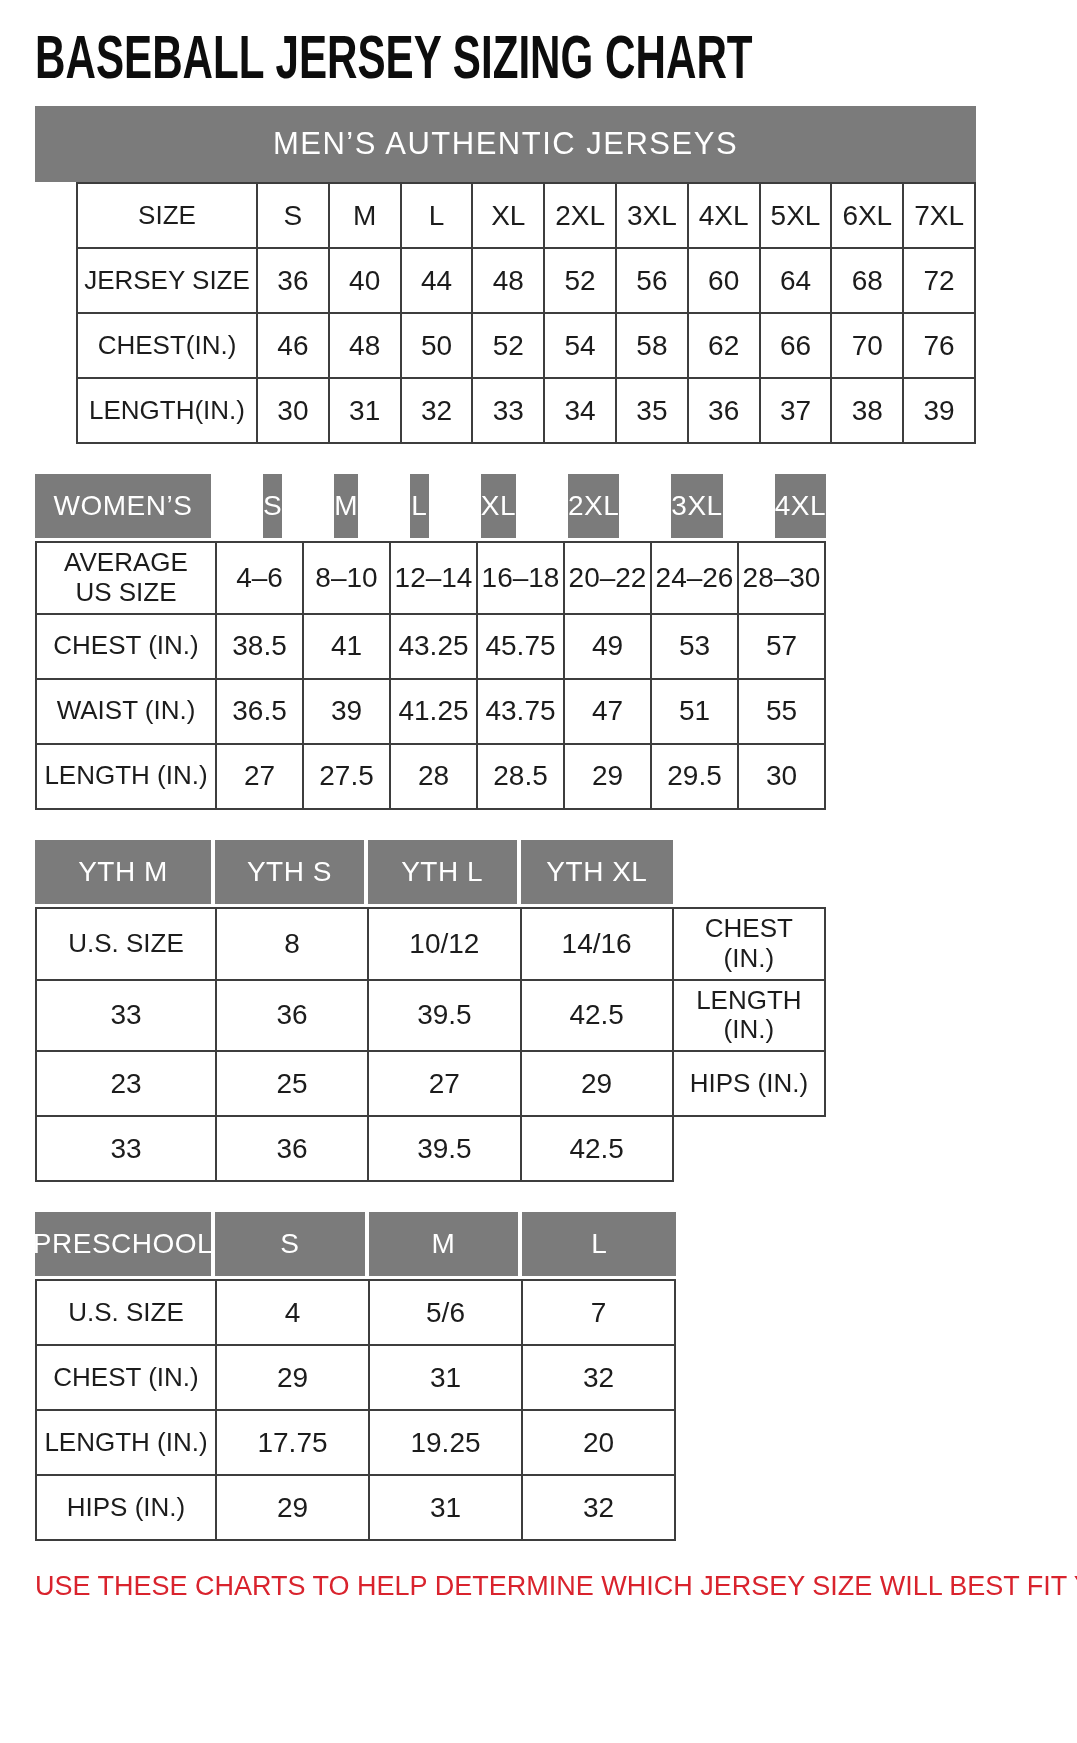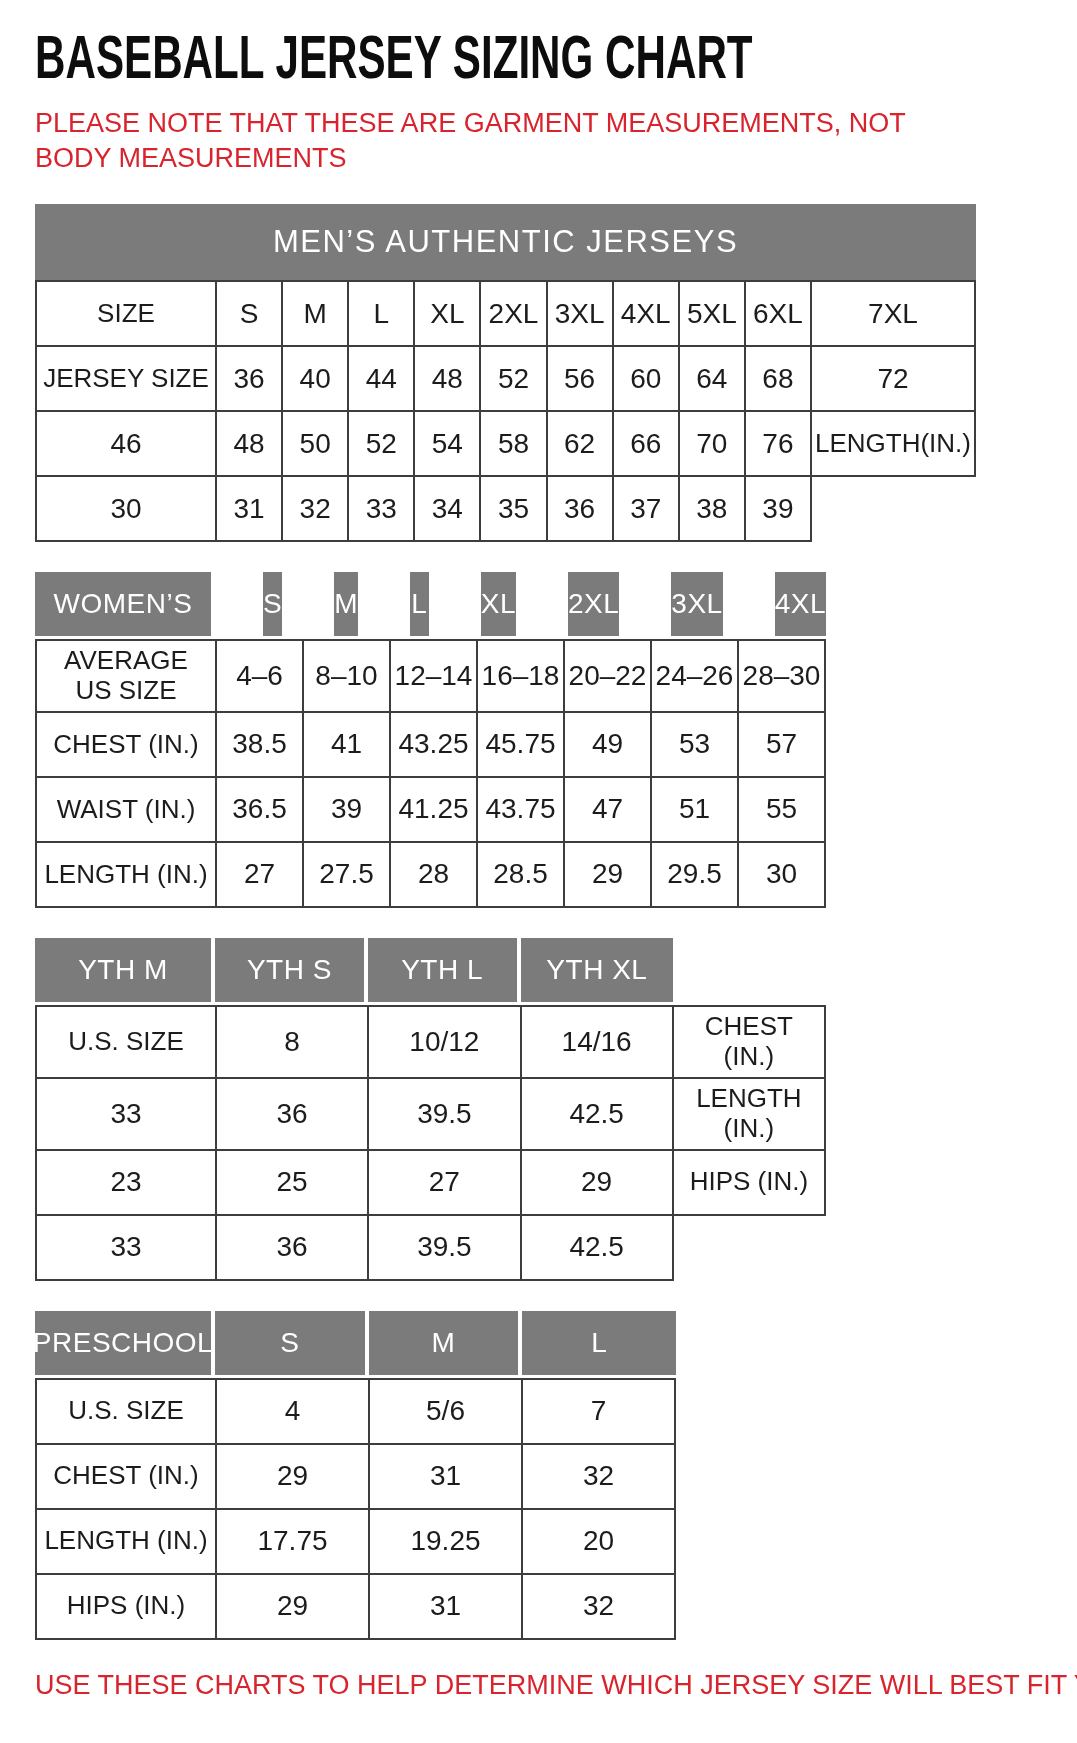--- a/index.html
+++ b/index.html
@@ -90,25 +90,24 @@
     font-size: 27px;
     margin-top: 6px;
     white-space: nowrap;
   }
 </style>
 </head>
 <body>
 
 <div class="page">
   <h1 class="title">BASEBALL JERSEY SIZING CHART</h1>
-  <p class="note">PLEASE NOTE THAT THESE ARE GARMENT MEASUREMENTS, NOT BODY MEASUREMENTS</p>
   <div id="tables">
       <section class="tbl mens">
         <div class="banner">MEN’S AUTHENTIC JERSEYS</div>
-        <div class="tbody" style="grid-template-columns: 180px repeat(10, 1fr);">
+        <div class="tbody" style="grid-template-columns: 180px repeat(10, 1fr); margin-left: 41px;">
           <div class="bcell label">SIZE</div>
           <div class="bcell">S</div>
           <div class="bcell">M</div>
           <div class="bcell">L</div>
           <div class="bcell">XL</div>
           <div class="bcell">2XL</div>
           <div class="bcell">3XL</div>
           <div class="bcell">4XL</div>
           <div class="bcell">5XL</div>
           <div class="bcell">6XL</div>
@@ -117,20 +116,21 @@
           <div class="bcell">36</div>
           <div class="bcell">40</div>
           <div class="bcell">44</div>
           <div class="bcell">48</div>
           <div class="bcell">52</div>
           <div class="bcell">56</div>
           <div class="bcell">60</div>
           <div class="bcell">64</div>
           <div class="bcell">68</div>
           <div class="bcell">72</div>
+          <div class="bcell label">CHEST(IN.)</div>
           <div class="bcell">46</div>
           <div class="bcell">48</div>
           <div class="bcell">50</div>
           <div class="bcell">52</div>
           <div class="bcell">54</div>
           <div class="bcell">58</div>
           <div class="bcell">62</div>
           <div class="bcell">66</div>
           <div class="bcell">70</div>
           <div class="bcell">76</div>

